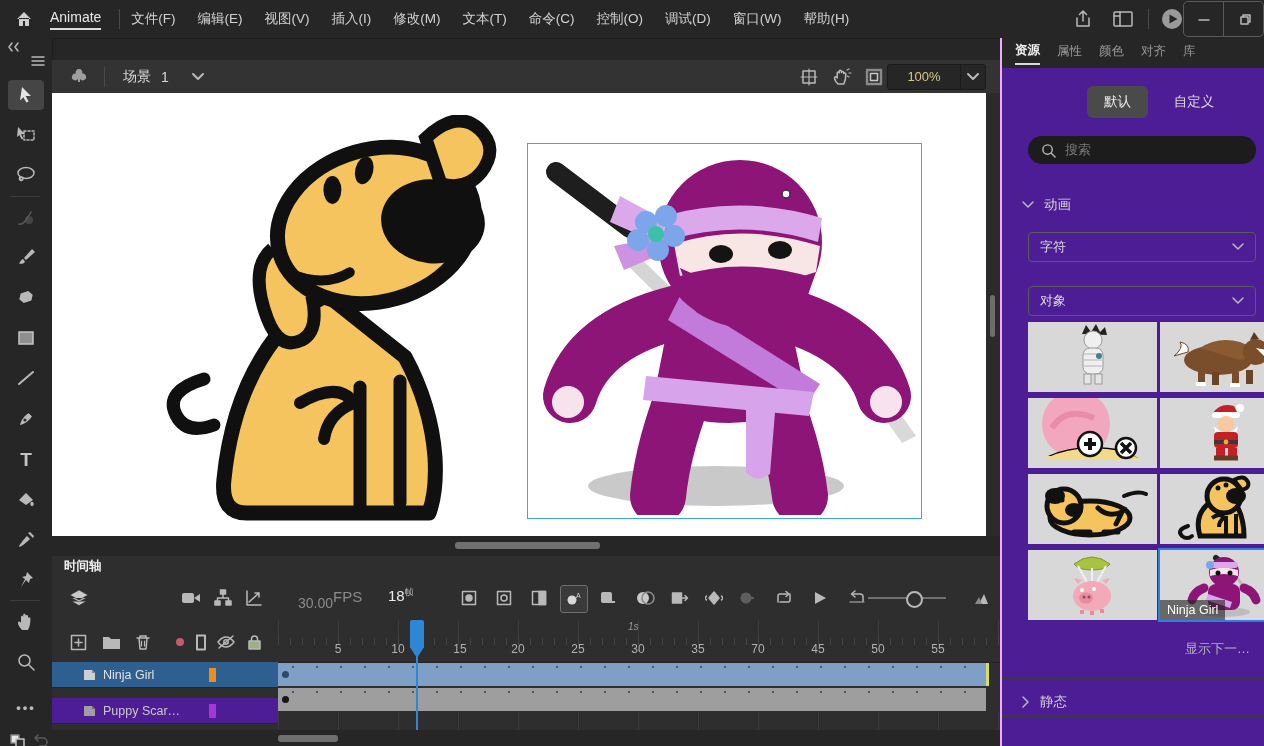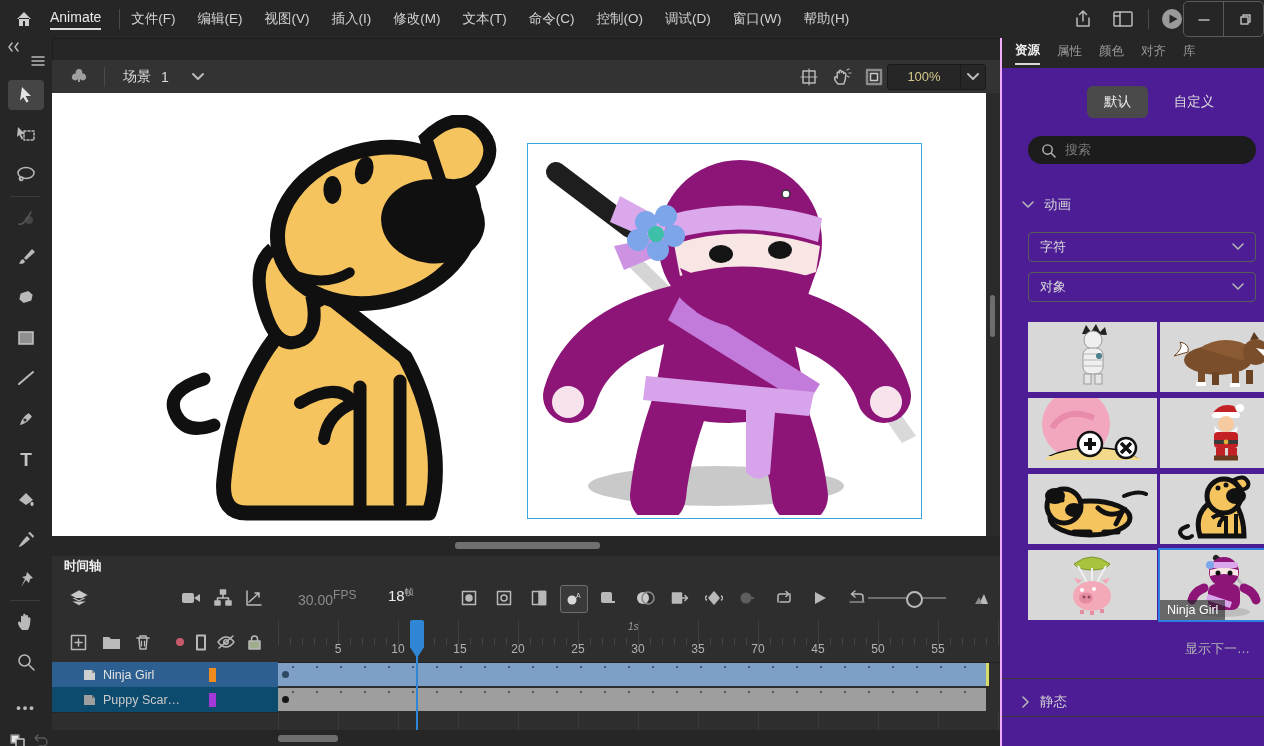--- a/index.html
+++ b/index.html
@@ -407,21 +407,21 @@
           </svg>
         </span>
       <span class="tlc" style="left:189px">
         <svg width="18" height="18" viewBox="0 0 18 18" class="ico">
             <path d="M2 2v14h14"></path>
             <path d="M4 13 14 4M14 4h-4M14 4v4"></path>
           </svg>
         </span>
 
       <span class="abs" style="left:246px;top:13px;color:#8b8b8b;font-size:14px">
-        <span>30.00</span><sup style="font-size:12px">FPS</sup></span>
+        <span>30.00</span><sup style="font-size:15px">FPS</sup></span>
       <span class="abs" style="left:336px;top:11px;color:#ececec;font-size:15px">
         <span>18</span><sup style="font-size:9px;color:#b0b0b0">帧</sup></span>
 
       <span class="tlc" style="left:404px">
         <svg width="16" height="16" viewBox="0 0 16 16" class="ico">
             <rect x="1.5" y="1.5" width="13" height="13"></rect>
             <circle cx="8" cy="8" r="3" fill="#b9b9b9"></circle>
           </svg>
         </span>
       <span class="tlc" style="left:439px">
@@ -560,21 +560,21 @@
     </div>
 
     <div class="layer-row" style="top:106px;background:#2d5f90">
       <svg width="15" height="14" viewBox="0 0 15 14" style="margin-left:30px">
           <path d="M2 2h8l3 3v7H2z" fill="#cfcfcf"></path>
           <path d="M10 2v3h3" fill="#8a8a8a"></path>
         </svg>
       <span class="nm">Ninja Girl</span>
       <span class="swatch" style="background: rgb(240, 140, 30);"></span>
     </div>
-    <div class="layer-row" style="top:131px;background:#0c4a6e">
+    <div class="layer-row" style="top:142px;background:#4c1d95">
       <svg width="15" height="14" viewBox="0 0 15 14" style="margin-left:30px">
           <path d="M2 2h8l3 3v7H2z" fill="#9f9f9f"></path>
           <path d="M10 2v3h3" fill="#6a6a6a"></path>
         </svg>
       <span class="nm" style="color:#c9c9c9">Puppy Scar…</span>
       <span class="swatch" style="background: rgb(162, 56, 216);"></span>
     </div>
 
     <div class="track" style="left:226px;top:107px;width:708px;background-color:#7fa0c6;border-right:3px solid #d7dc66">
       <span class="startdot" style="background:#2f4a63"></span>
@@ -618,21 +618,21 @@
         </svg>
       <span>动画</span>
     </div>
 
     <div class="dropdown" style="top:194px">
       <span>字符</span>
       <svg width="12" height="8" viewBox="0 0 12 8" class="ico">
           <path d="M1 1l5 5 5-5"></path>
         </svg>
     </div>
-    <div class="dropdown" style="top:234px">
+    <div class="dropdown" style="top:248px">
       <span>对象</span>
       <svg width="12" height="8" viewBox="0 0 12 8" class="ico">
           <path d="M1 1l5 5 5-5"></path>
         </svg>
     </div>
 
     <div class="thumb" style="left:26px;top:284px">
       <svg width="129" height="70" viewBox="0 0 129 70">
           <rect width="129" height="70" fill="#d8d8d8"></rect>
         <polygon points="54,12 58,3 63,10 68,2 72,10 77,5 79,13" fill="#222"></polygon>

